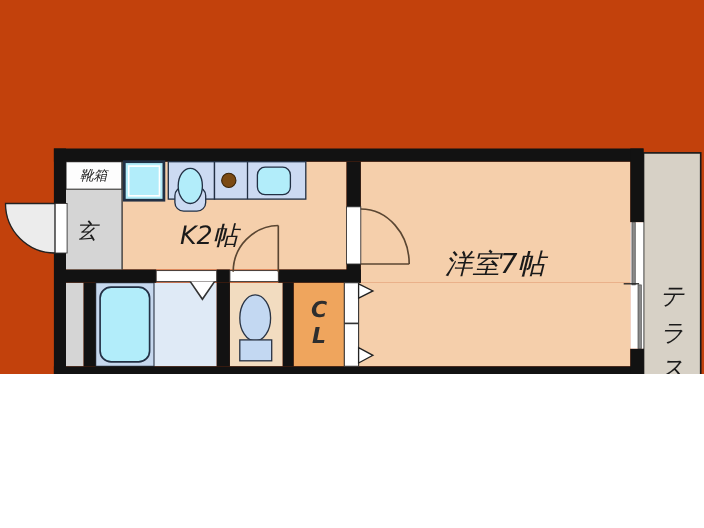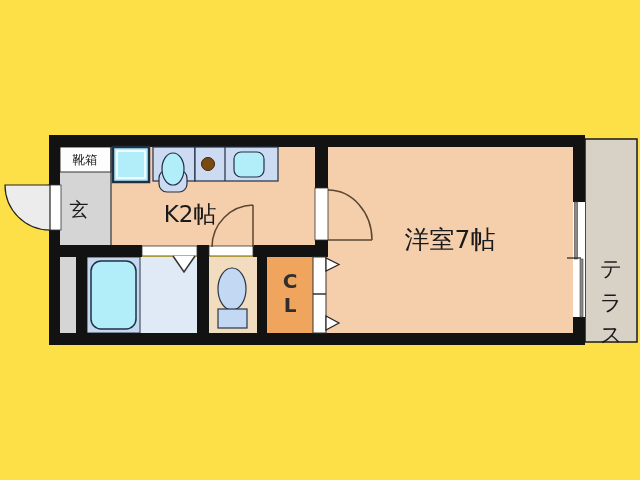--- a/index.html
+++ b/index.html
@@ -1,18 +1,19 @@
 <!DOCTYPE html>
 <html><head>
 <meta charset="utf-8">
 <style>
   html,body{margin:0;padding:0;background:#ffffff;}
   .stage{
-    position:relative;width:640px;height:480px;background:#fde047;overflow:hidden;
+    position:relative;width:640px;height:340px;background:#c2410c;overflow:hidden;
     font-family:"DejaVu Sans",sans-serif;
+    font-style:italic;
   }
   svg text{
     font-family:"DejaVu Sans",sans-serif;
     fill:#1a1a1a;
   }
   .lbl-small{font-size:12.5px;}
   .lbl-med{font-size:19px;}
   .lbl-kitchen{font-size:23px;}
   .lbl-room{font-size:25px;}
   .lbl-cl{font-size:20px;font-weight:600;fill:#2e2e2e;}

